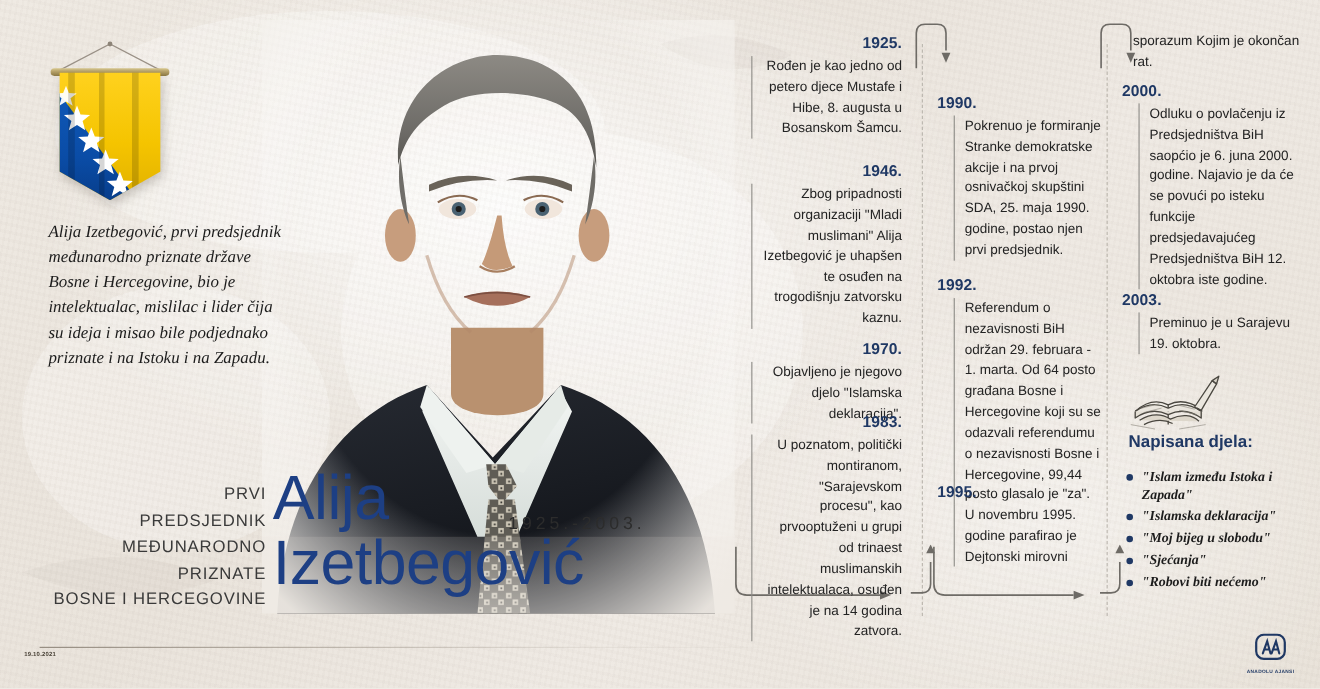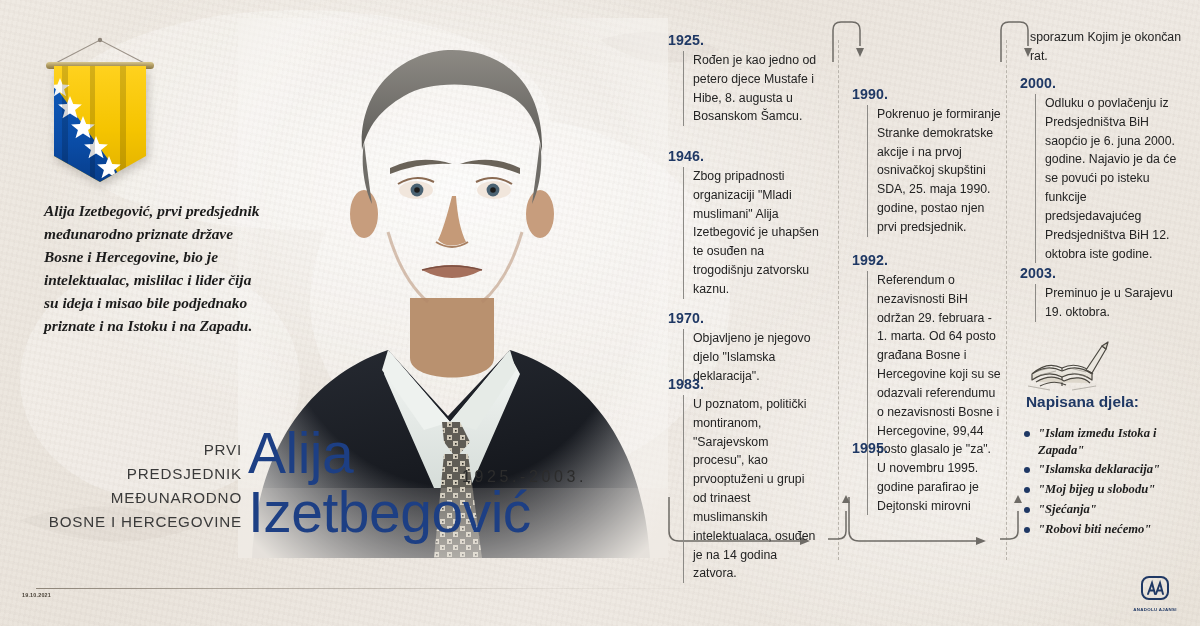--- a/index.html
+++ b/index.html
@@ -32,21 +32,21 @@
                filter: drop-shadow(2px 4px 5px rgba(90,80,70,0.30)); }
   .flag-rod { position:absolute; left: 2px; top: 26px; width: 108px; height: 7px;
               border-radius: 4px;
               background: linear-gradient(180deg,#d9c98f 0%, #b5a067 45%, #8d7a45 100%); }
   
   .portrait { position: absolute; left: 238px; top: 18px; width: 430px; height: 540px; }
   
   .lede {
     position: absolute; left: 44px; top: 200px; width: 218px;
     font-family: "Liberation Serif", serif;
-    font-style: italic; font-weight: 700;
+    font-style: italic; font-weight: 400;
     font-size: 15.4px; line-height: 1.49; color: #1c1c1c;
   }
   .subtitle {
     position: absolute; left: 20px; top: 438px; width: 222px;
     text-align: right;
     font-size: 15.2px; font-weight: 400; letter-spacing: 0.8px;
     line-height: 1.57; color: #3a3a3a; text-transform: uppercase;
   }
   .bigname {
     position: absolute; left: 248px; top: 424px; width: 400px;
@@ -58,21 +58,21 @@
     font-size: 16px; letter-spacing: 3.6px; color: #2c2c2c; font-weight: 400;
   }
   .datestamp {
     position: absolute; left: 22px; top: 592px;
     font-size: 5.4px; letter-spacing: 0.2px; color: #4a4338; font-weight: 700;
   }
   .bottomrule { position:absolute; left: 36px; top: 588px; width: 700px; height: 1.4px;
                 background: linear-gradient(90deg, #8e8579 0%, rgba(142,133,121,0.12) 72%, rgba(142,133,121,0) 100%); }
   
   .col { position: absolute; top: 0; height: 626px; }
-  .col.c1 { left: 668px; width: 152px; }
+  .col.c1 { left: 668px; width: 152px; text-align: right; }
   .col.c2 { left: 852px; width: 150px; }
   .col.c3 { left: 1020px; width: 165px; }
   .evt { position: absolute; width: 100%; }
   .year {
     font-size: 14.2px; font-weight: 700; color: #1f3864;
     letter-spacing: 0.1px; margin-bottom: 3px;
   }
   .desc {
     border-left: 1.6px solid #8c8a86;
     padding-left: 9px; margin-left: 15px;
@@ -251,20 +251,21 @@
     <rect x="0" y="0" width="430" height="540" fill="url(#vig)"></rect>
     <rect x="0" y="470" width="430" height="70" fill="#ece7e0" opacity="0.15"></rect>
   </svg>
 
   <div class="lede">Alija Izetbegović, prvi predsjednik međunarodno priznate države Bosne i Hercegovine, bio je intelektualac, mislilac i lider čija su ideja i misao bile podjednako priznate i na Istoku i na Zapadu.</div>
 
   <div class="subtitle">
     <div>PRVI</div>
     <div>PREDSJEDNIK</div>
     <div>MEĐUNARODNO</div>
+    <div>PRIZNATE</div>
     <div>BOSNE I HERCEGOVINE</div>
   </div>
 
   <div class="bigname">
     <div>Alija</div>
     <div>Izetbegović</div>
   </div>
   <div class="lifespan">1925.-2003.</div>
 
   <div class="bottomrule"></div>

